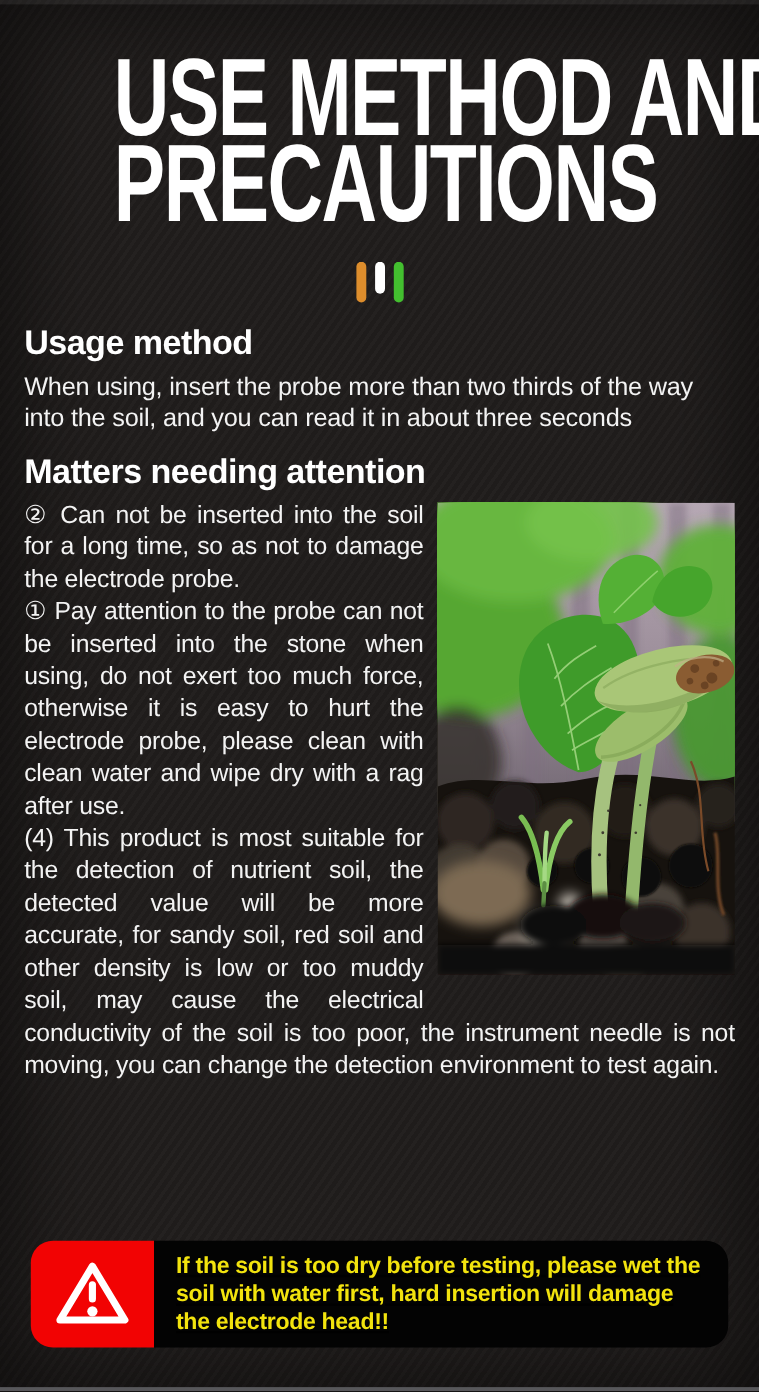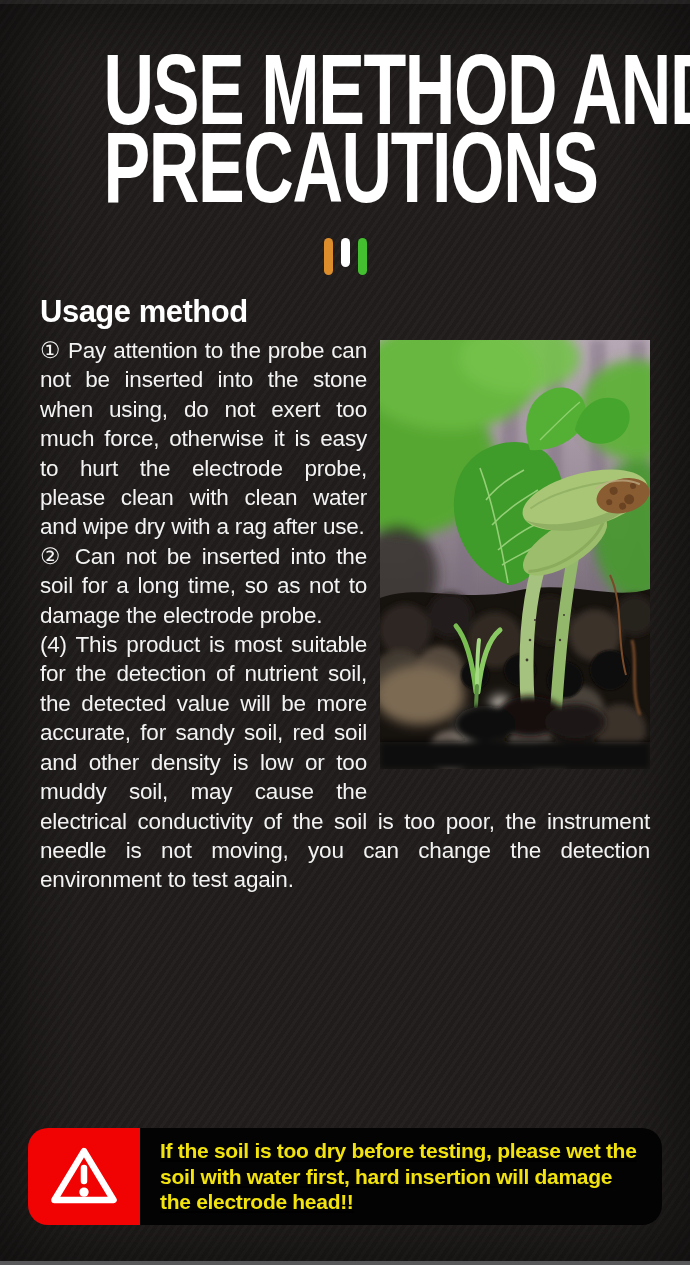--- a/index.html
+++ b/index.html
@@ -20,21 +20,21 @@
     text-align:center; white-space:pre;
     transform:scaleX(0.70); transform-origin:50% 0;
   }
 
   .divider { margin-top:32px; height:38px; display:flex; justify-content:center; align-items:flex-start; gap:8px; }
   .bar { display:block; width:9px; border-radius:5px; background:#fff; }
   .bar-1 { height:37px; }
   .bar-2 { height:29px; }
   .bar-3 { height:37px; }
 
-  .content { padding:0 40px; color:#f3f3f3; }
+  .content { padding:0 22px; color:#f3f3f3; }
   .section-heading {
     margin:18px 0 6px; color:#ffffff; font-weight:bold;
     font-size:31px; line-height:36px; letter-spacing:-0.5px;
   }
   .usage-body { margin:8px 0 0; font-size:23px; line-height:27.5px; letter-spacing:-0.2px; }
 
   .attention { font-size:22.5px; line-height:29.4px; text-align:justify; letter-spacing:-0.2px; }
   .attention p { margin:0; }
   .photo { float:right; width:270px; height:429px; margin:4px 0 10px 13px; padding:0; }
   .photo svg { display:block; width:270px; height:429px; }
@@ -62,21 +62,23 @@
 PRECAUTIONS</h1>
 
   <div class="divider">
     <span class="bar bar-1" style="background: rgb(221, 141, 44);"></span>
     <span class="bar bar-2" style="background: rgb(255, 255, 255);"></span>
     <span class="bar bar-3" style="background: rgb(67, 191, 47);"></span>
   </div>
 
   <div class="content">
     <h2 class="section-heading">Usage method</h2>
-
+    <p class="usage-body">When using, insert the probe more than two thirds of the way into the soil, and you can read it in about three seconds</p>
+
+    <h2 class="section-heading">Matters needing attention</h2>
 
     <div class="attention">
       <figure class="photo">
 
         <svg viewBox="0 0 270 429" xmlns="http://www.w3.org/2000/svg">
           <defs>
             <linearGradient id="sky" x1="0" y1="0" x2="0" y2="1">
               <stop offset="0" stop-color="#b6a8b4"></stop>
               <stop offset="0.5" stop-color="#9d8f9b"></stop>
               <stop offset="1" stop-color="#6f6570"></stop>
@@ -194,22 +196,22 @@
 
           <g filter="url(#b3)">
             <ellipse cx="150" cy="376" rx="34" ry="20" fill="#120f0c"></ellipse>
             <ellipse cx="195" cy="382" rx="30" ry="18" fill="#1a1612"></ellipse>
             <ellipse cx="105" cy="384" rx="30" ry="18" fill="#0f0d0a"></ellipse>
             <rect y="402" width="270" height="27" fill="#0e0b09"></rect>
           </g>
         </svg>
       </figure>
 
+      <p>② Can not be inserted into the soil for a long time, so as not to damage the electrode probe.</p>
       <p>① Pay attention to the probe can not be inserted into the stone when using, do not exert too much force, otherwise it is easy to hurt the electrode probe, please clean with clean water and wipe dry with a rag after use.</p>
-      <p>② Can not be inserted into the soil for a long time, so as not to damage the electrode probe.</p>
       <p>(4) This product is most suitable for the detection of nutrient soil, the detected value will be more accurate, for sandy soil, red soil and other density is low or too muddy soil, may cause the electrical conductivity of the soil is too poor, the instrument needle is not moving, you can change the detection environment to test again.</p>
     </div>
   </div>
 
   <div class="warning">
     <div class="warning-red" style="background: rgb(242, 3, 3);">
       <svg width="72" height="66" viewBox="0 0 100 90">
         <path d="M50 9 L91 77 L9 77 Z" fill="none" stroke="#ffffff" stroke-width="9" stroke-linejoin="round"></path>
         <rect x="45.5" y="28" width="9" height="27" rx="4.5" fill="#ffffff"></rect>
         <circle cx="50" cy="66" r="6.5" fill="#ffffff"></circle>

